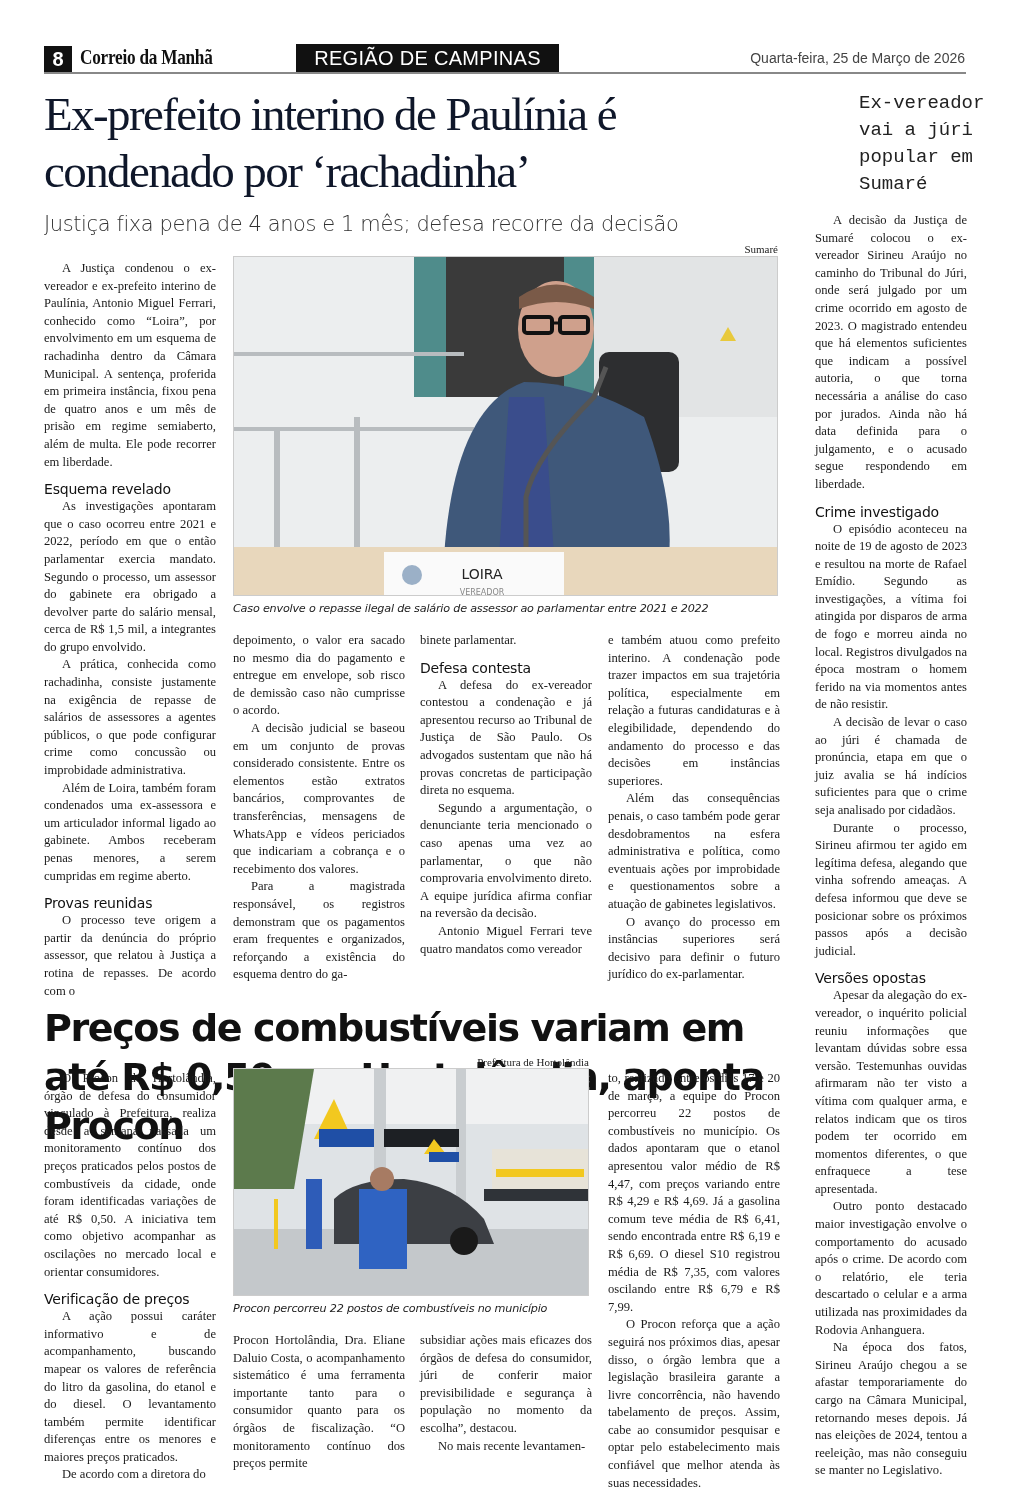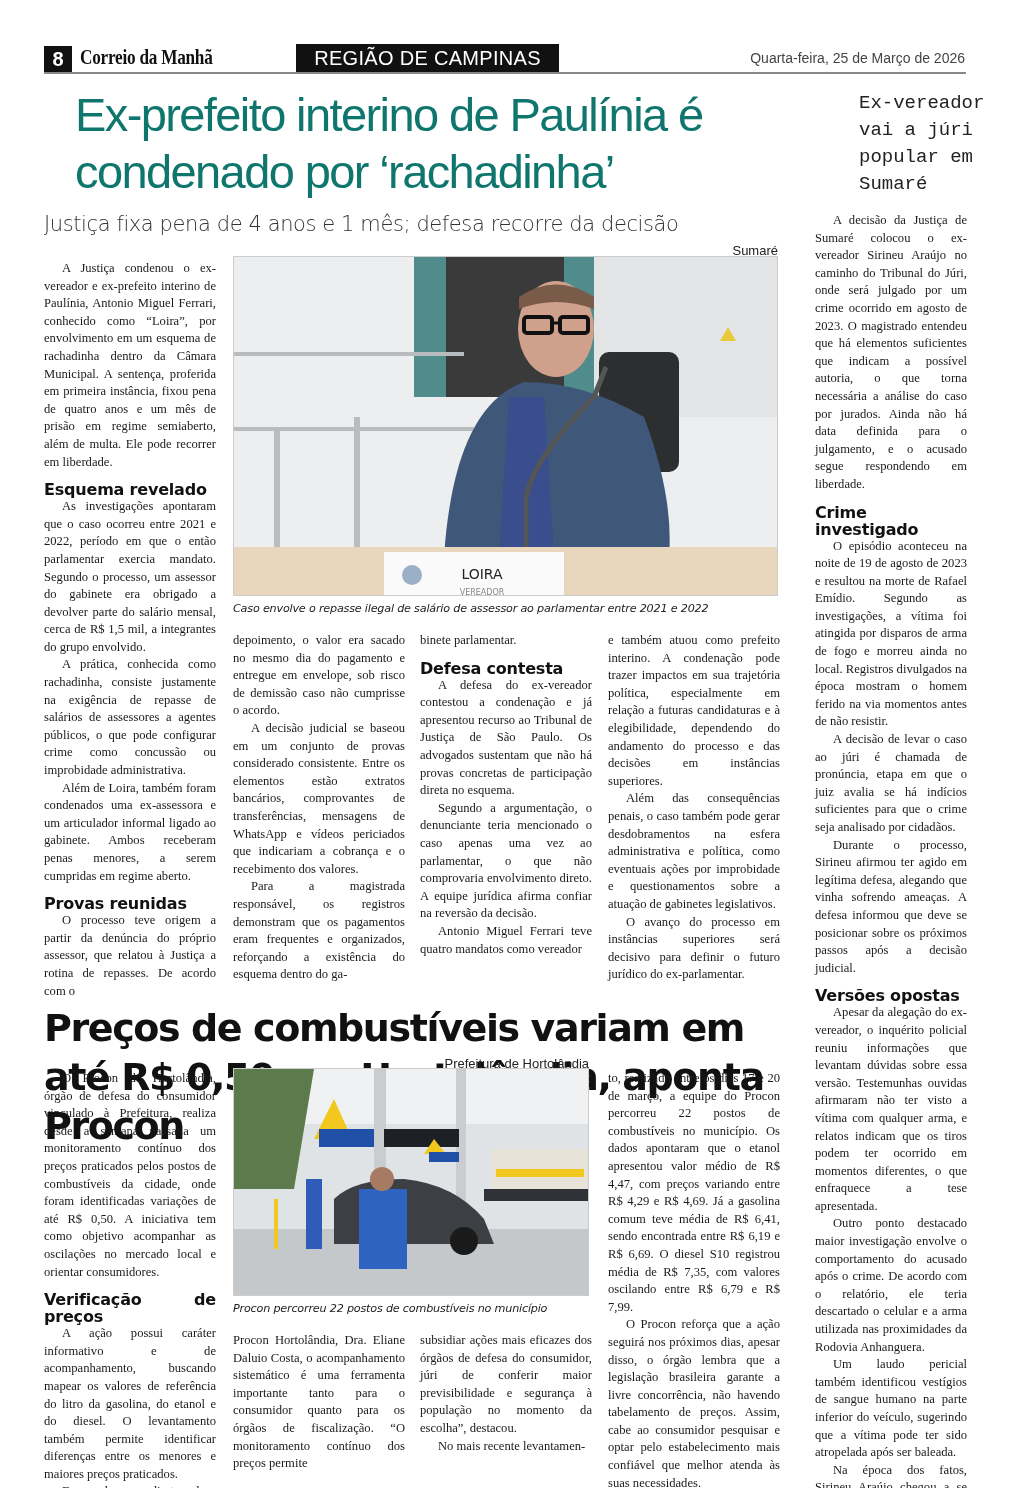--- a/index.html
+++ b/index.html
@@ -12,34 +12,34 @@
   .page-num { left: 44px; top: 46px; width: 28px; height: 26px; background: #111; color: #fff;
     font-family: "Liberation Sans", sans-serif; font-weight: bold; font-size: 20px; text-align: center; line-height: 26px; }
   .masthead { left: 80px; top: 45px; font-family: "Liberation Serif", serif; font-size: 21px; font-weight: bold;
     transform: scaleX(0.82); transform-origin: left top; letter-spacing: -0.3px; }
   .section-tag { left: 296px; top: 44px; width: 263px; height: 28px; background: #111; color: #fff;
     font-family: "Liberation Sans", sans-serif; font-size: 20px; line-height: 28px; text-align: center; letter-spacing: 0.3px; }
   .date { right: 45px; top: 50px; font-family: "Liberation Sans", sans-serif; font-size: 14px; color: #444; }
   .header-rule { left: 44px; top: 72px; width: 922px; height: 2px; background: #888; }
 
   
-  .h1 { left: 44px; top: 86px; width: 740px; font-family: Liberation Sans, sans-serif; font-size: 47px; line-height: 57px;
-    letter-spacing: -1.6px; font-weight: normal; color: #0f766e; margin-left: 31px; }
+  .h1 { left: 44px; top: 86px; width: 740px; font-family: Liberation Serif, serif; font-size: 47px; line-height: 57px;
+    letter-spacing: -1.6px; font-weight: normal; color: #0f172a; }
   .sub { left: 44px; top: 212px; font-family: "DejaVu Sans", sans-serif; font-size: 21px; font-weight: 200; color: #333; letter-spacing: -0.4px; }
   .h2 { left: 44px; top: 1004px; width: 760px; font-family: "DejaVu Sans", sans-serif; font-size: 38px; line-height: 49px; letter-spacing: -1.4px; color: #111; }
   .side-head { left: 859px; top: 90px; width: 160px; font-family: Liberation Mono, monospace; font-size: 19px; line-height: 27px; color: #222; }
 
   
   .col { font-size: 12.6px; line-height: 17.6px; text-align: justify; hyphens: auto; color: #1a1a1a; }
   .col p { text-indent: 18px; }
   .col p.noind { text-indent: 0; }
-  .col h3 { font-family: "DejaVu Sans", sans-serif; font-weight: bold; font-size: 16px; line-height: 17px;
+  .col h3 { font-family: "DejaVu Sans", sans-serif; font-weight: normal; font-size: 14px; line-height: 17px;
     margin-top: 10px; letter-spacing: -0.2px; color: #111; }
 
-  .credit { font-family: Liberation Sans, sans-serif; font-size: 13px; color: #222; text-align: right; }
+  .credit { font-family: Liberation Serif, serif; font-size: 11px; color: #222; text-align: right; }
   .caption { font-family: "DejaVu Sans", sans-serif; font-style: italic; font-size: 11.2px; color: #222; letter-spacing: -0.2px; }
 
   
   .photo { overflow: hidden; border: 1px solid #ccc; }
   .photo1 { left: 233px; top: 256px; width: 545px; height: 340px; background: #e5e5e5; text-align: right; }
   .photo2 { left: 233px; top: 1068px; width: 356px; height: 228px; background: #e8eaec; }
 </style>
 </head>
 <body>
 
@@ -117,21 +117,20 @@
 <div class="abs side-head">Ex-vereador vai a júri popular em Sumaré</div>
 <div class="abs col" style="left:815px; top:212px; width:152px;">
   <p>A decisão da Justiça de Sumaré colocou o ex-vereador Sirineu Araújo no caminho do Tribunal do Júri, onde será julgado por um crime ocorrido em agosto de 2023. O magistrado entendeu que há elementos suficientes que indicam a possível autoria, o que torna necessária a análise do caso por jurados. Ainda não há data definida para o julgamento, e o acusado segue respondendo em liberdade.</p>
   <h3>Crime investigado</h3>
   <p>O episódio aconteceu na noite de 19 de agosto de 2023 e resultou na morte de Rafael Emídio. Segundo as investigações, a vítima foi atingida por disparos de arma de fogo e morreu ainda no local. Registros divulgados na época mostram o homem ferido na via momentos antes de não resistir.</p>
   <p>A decisão de levar o caso ao júri é chamada de pronúncia, etapa em que o juiz avalia se há indícios suficientes para que o crime seja analisado por cidadãos.</p>
   <p>Durante o processo, Sirineu afirmou ter agido em legítima defesa, alegando que vinha sofrendo ameaças. A defesa informou que deve se posicionar sobre os próximos passos após a decisão judicial.</p>
   <h3>Versões opostas</h3>
   <p>Apesar da alegação do ex-vereador, o inquérito policial reuniu informações que levantam dúvidas sobre essa versão. Testemunhas ouvidas afirmaram não ter visto a vítima com qualquer arma, e relatos indicam que os tiros podem ter ocorrido em momentos diferentes, o que enfraquece a tese apresentada.</p>
   <p>Outro ponto destacado maior investigação envolve o comportamento do acusado após o crime. De acordo com o relatório, ele teria descartado o celular e a arma utilizada nas proximidades da Rodovia Anhanguera.</p>
-  <p>Um laudo pericial também identificou vestígios de sangue humano na parte inferior do veículo, sugerindo que a vítima pode ter sido atropelada após ser baleada.</p>
   <p>Na época dos fatos, Sirineu Araújo chegou a se afastar temporariamente do cargo na Câmara Municipal, retornando meses depois. Já nas eleições de 2024, tentou a reeleição, mas não conseguiu se manter no Legislativo.</p>
 </div>
 
 <h2 class="abs h2">Preços de combustíveis variam em até R$ 0,50 em Hortolândia, aponta Procon</h2>
 
 <div class="abs credit" style="left:400px; top:1056px; width:189px;">Prefeitura de Hortolândia</div>
 
 <div class="abs photo photo2">
   <svg width="356" height="228" viewBox="0 0 356 228">
     <rect width="356" height="228" fill="#dfe3e6"></rect>

